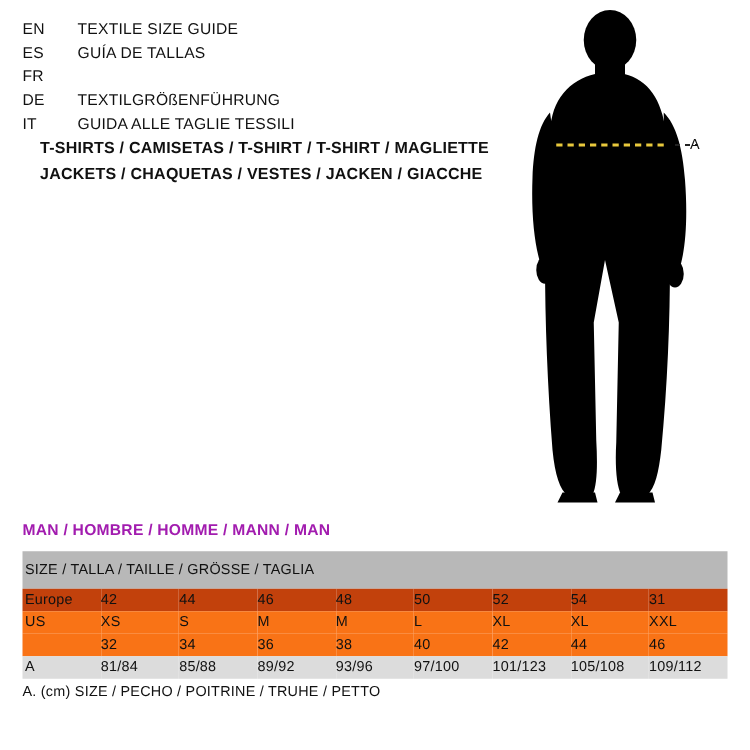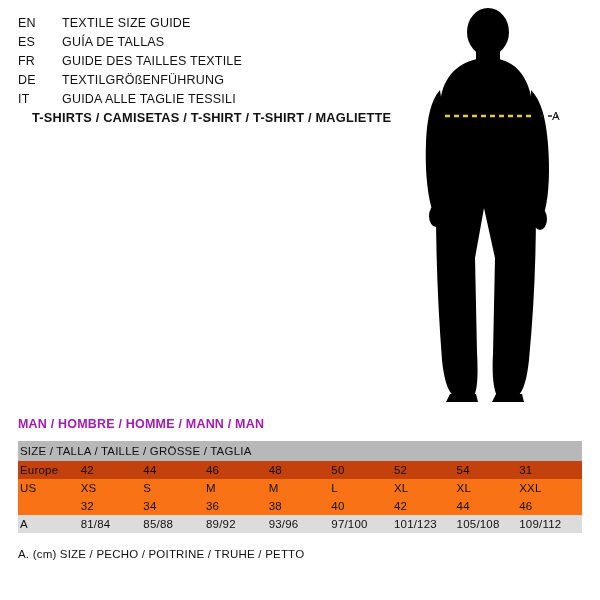--- a/index.html
+++ b/index.html
@@ -113,21 +113,21 @@
     padding-left: 2px;
     text-align: left;
   }
   .size-table .c-val {
     width: 68px;
     text-align: left;
   }
   .row-header td {
     background: #b8b8b8;
     font-weight: normal;
-    height: 20px;
+    height: 30px;
   }
   .row-alt td {
     background: #f97316;
   }
   .row-plain td {
     background: #c2410c;
   }
   .row-shade td {
     background: #dcdcdc;
   }
@@ -152,34 +152,34 @@
     <div class="lang-row">
       <span class="lang-code">EN</span>
       <span class="lang-text">TEXTILE SIZE GUIDE</span>
     </div>
     <div class="lang-row">
       <span class="lang-code">ES</span>
       <span class="lang-text">GUÍA DE TALLAS</span>
     </div>
     <div class="lang-row">
       <span class="lang-code">FR</span>
-      <span class="lang-text">GUIDE DES TAILLES TEXTILE</span>
     </div>
     <div class="lang-row">
       <span class="lang-code">DE</span>
       <span class="lang-text">TEXTILGRÖßENFÜHRUNG</span>
     </div>
     <div class="lang-row">
       <span class="lang-code">IT</span>
       <span class="lang-text">GUIDA ALLE TAGLIE TESSILI</span>
     </div>
   </div>
 
   <div class="cat-block">
     <div class="cat-line">T-SHIRTS / CAMISETAS / T-SHIRT / T-SHIRT / MAGLIETTE</div>
+    <div class="cat-line">JACKETS / CHAQUETAS / VESTES / JACKEN / GIACCHE</div>
   </div>
 
   <div class="figure-wrap">
     <svg width="200" height="400" viewBox="0 0 200 400" xmlns="http://www.w3.org/2000/svg">
       <g fill="#000000">
 
         <ellipse cx="88" cy="24" rx="21" ry="24"></ellipse>
 
         <rect x="76" y="42" width="24" height="14"></rect>
 

